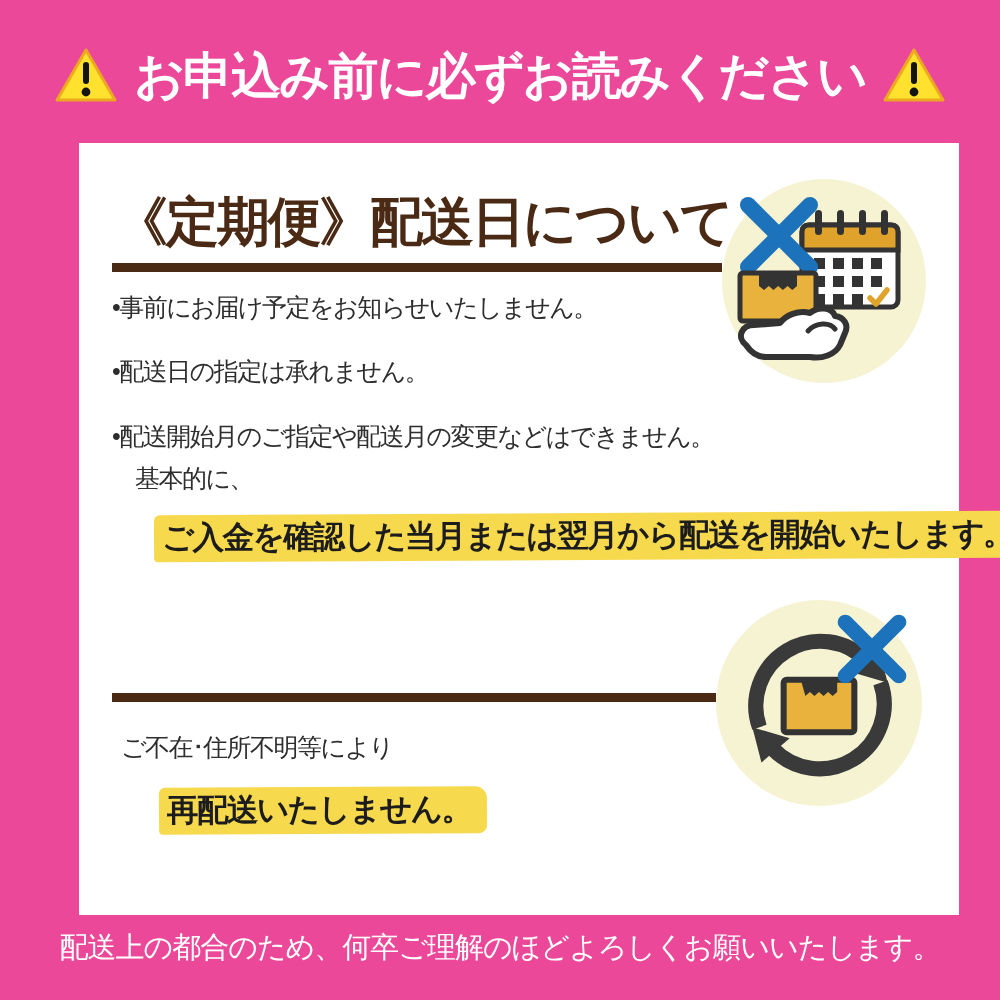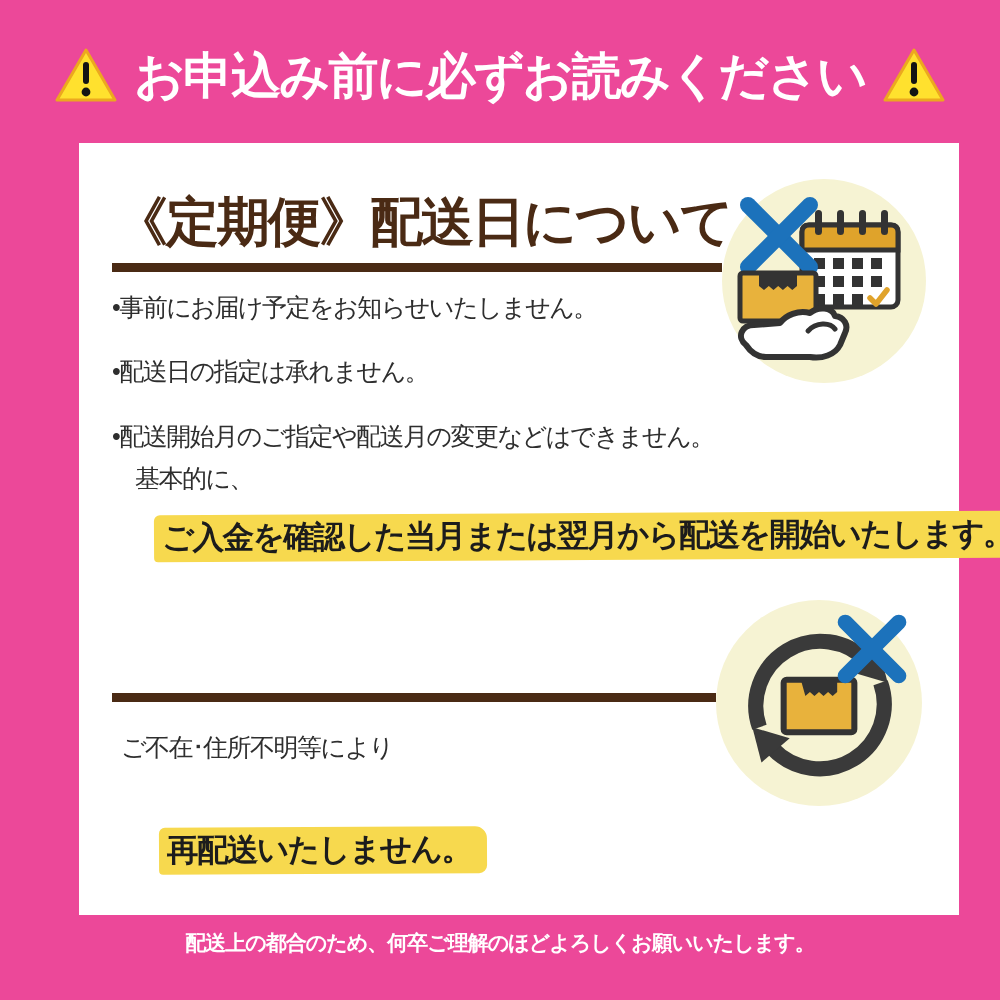--- a/index.html
+++ b/index.html
@@ -39,38 +39,38 @@
     letter-spacing:-1.5px; line-height:1;
   }
   .b1 { left:33px; top:152px; }
   .b2 { left:33px; top:216px; }
   .b3 { left:33px; top:281px; }
   .cont { left:56px; top:323px; }
   .s2l1 { left:42px; top:592px;text-align:center; }
   .s2l2 { left:45px; top:639px; }
   .hl-wrap { position:absolute;padding-left:40px; }
   .hl1 { left:35px; top:370px; }
-  .hl2 { left:40px; top:684px;border-radius:13px; }
+  .hl2 { left:40px; top:644px;border-radius:13px; }
   .hl {
     display:inline-block; background:#F7D94E; color:#1c1c1c;
     font-size:31.5px; font-weight:900; letter-spacing:-1.5px; line-height:1;
     padding:7px 16px 8px 8px; border-radius:6px 12px 8px 4px;
     transform:rotate(-0.3deg);
   }
   
   .icon-circle {
     position:absolute; border-radius:50%; background:#F6F3D3;
   }
   .circle-1 { left:643px; top:36px;  width:204px; height:204px; }
   .circle-2 { left:637px; top:457px; width:206px; height:206px; }
   .icon-circle svg { width:100%; height:100%; display:block; }
   
   .footer {
     position:absolute; left:0; top:930px; width:100%;
-    text-align:center; color:#ffffff; font-size:21px; font-weight:700;
+    text-align:center; color:#ffffff; font-size:29px; font-weight:400;
     letter-spacing:-1px; line-height:1.2;
   }
 </style>
 </head>
 <body>
 
 <div class="stage">
 
   <div class="header">
     <svg class="warn" viewBox="0 0 64 58">

